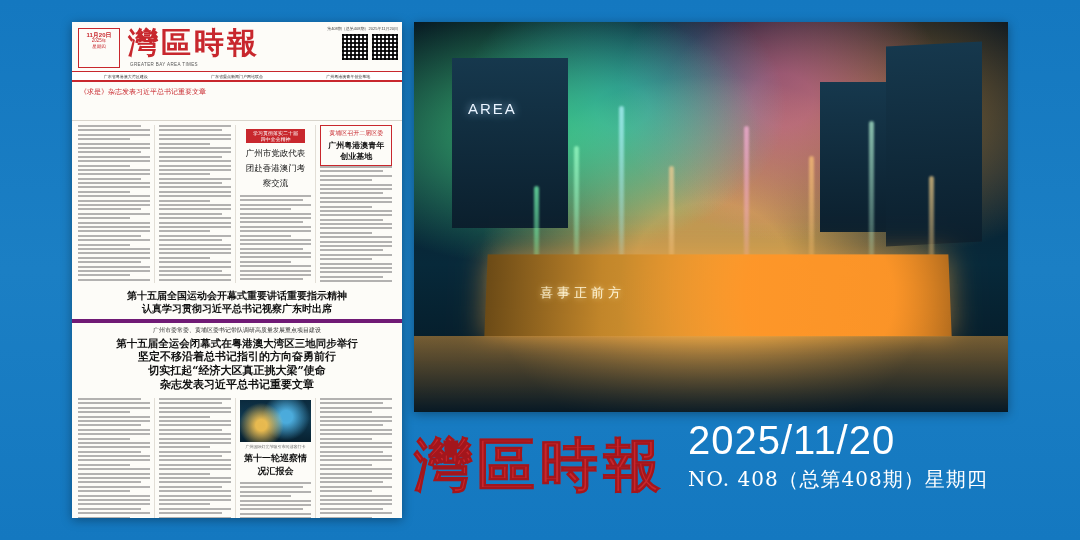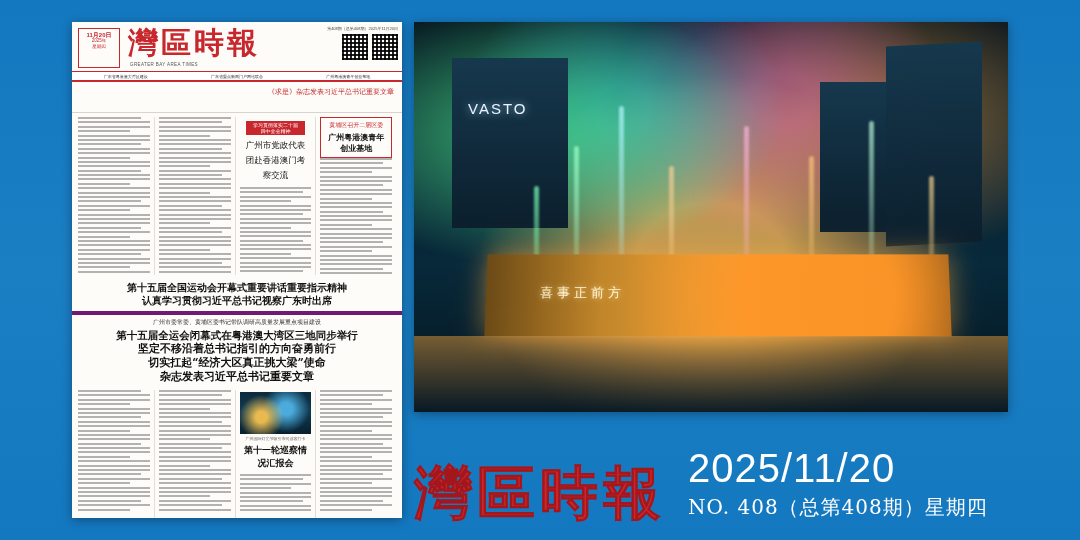--- a/index.html
+++ b/index.html
@@ -114,22 +114,22 @@
     font-size: 4px;
     color: #333;
     display: flex;
     justify-content: space-around;
     align-items: center;
     background: #fff;
   }
 
   
   .lead {
-    text-align: right;
-    padding: 5px 8px 12px 8px;
+    text-align: left;
+    padding: 5px 8px 20px 8px;
     border-bottom: 1px solid #d8d4cc;
   }
   .lead .kicker {
     font-family: "DejaVu Serif", serif;
     font-size: 7px;
     color: #c8272d;
     margin-bottom: 3px;
   }
   .lead .head {
     font-family: "DejaVu Serif", serif;
@@ -317,21 +317,21 @@
   }
   .brand-cn {
     font-family: "DejaVu Serif", serif;
     font-weight: bold;
     font-size: 58px;
     letter-spacing: 5px;
     color: #c8272d;
     line-height: 64px;
     -webkit-text-stroke: 0.5px #a3161c;
   }
-  .brand-right { padding-bottom: 4px; margin-top: 28px; }
+  .brand-right { padding-bottom: 4px; }
   .brand-date {
     font-family: "Liberation Sans", sans-serif;
     font-size: 40px;
     color: #ffffff;
     letter-spacing: 1px;
     line-height: 44px;
   }
   .brand-issue {
     font-family: "DejaVu Serif", serif;
     font-size: 20px;
@@ -634,21 +634,21 @@
           <span class="tx s"></span>
 
       </div>
     </div>
   </div>
 
   <div class="hero">
     <div class="tower tower-a"></div>
     <div class="tower tower-c"></div>
     <div class="tower tower-b"></div>
-    <div class="vasto">VASTO</div>
+    <div class="vasto">AREA</div>
 
     <div class="jet" style="left:120px;height:150px;background:linear-gradient(0deg,rgba(120,255,180,0),rgba(120,255,180,.9));"></div>
     <div class="jet" style="left:160px;height:190px;background:linear-gradient(0deg,rgba(120,255,180,0),rgba(160,255,200,.9));"></div>
     <div class="jet" style="left:205px;height:230px;background:linear-gradient(0deg,rgba(140,240,255,0),rgba(180,245,255,.9));"></div>
     <div class="jet" style="left:255px;height:170px;background:linear-gradient(0deg,rgba(255,180,120,0),rgba(255,210,150,.85));"></div>
     <div class="jet" style="left:330px;height:210px;background:linear-gradient(0deg,rgba(255,140,200,0),rgba(255,180,220,.85));"></div>
     <div class="jet" style="left:395px;height:180px;background:linear-gradient(0deg,rgba(255,170,80,0),rgba(255,200,120,.85));"></div>
     <div class="jet" style="left:455px;height:215px;background:linear-gradient(0deg,rgba(140,255,200,0),rgba(190,255,220,.85));"></div>
     <div class="jet" style="left:515px;height:160px;background:linear-gradient(0deg,rgba(255,190,90,0),rgba(255,215,140,.85));"></div>
 

